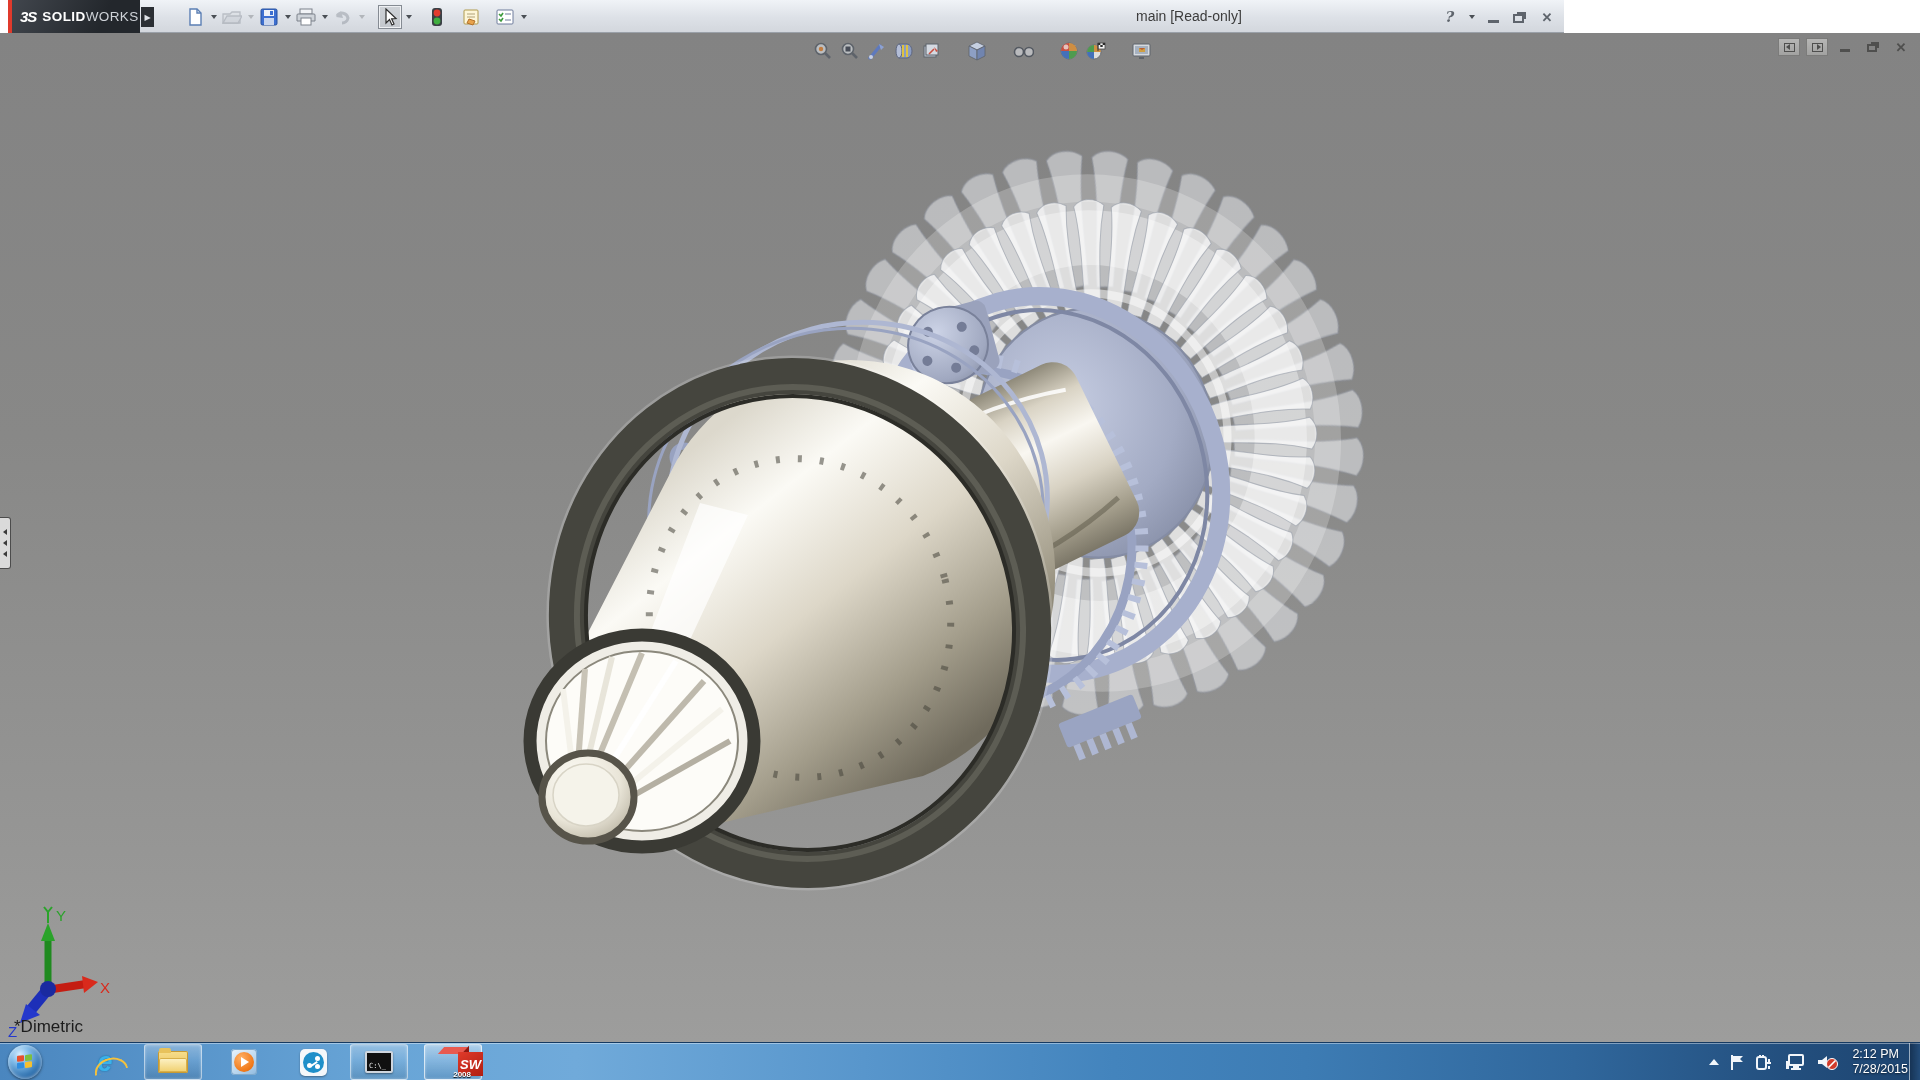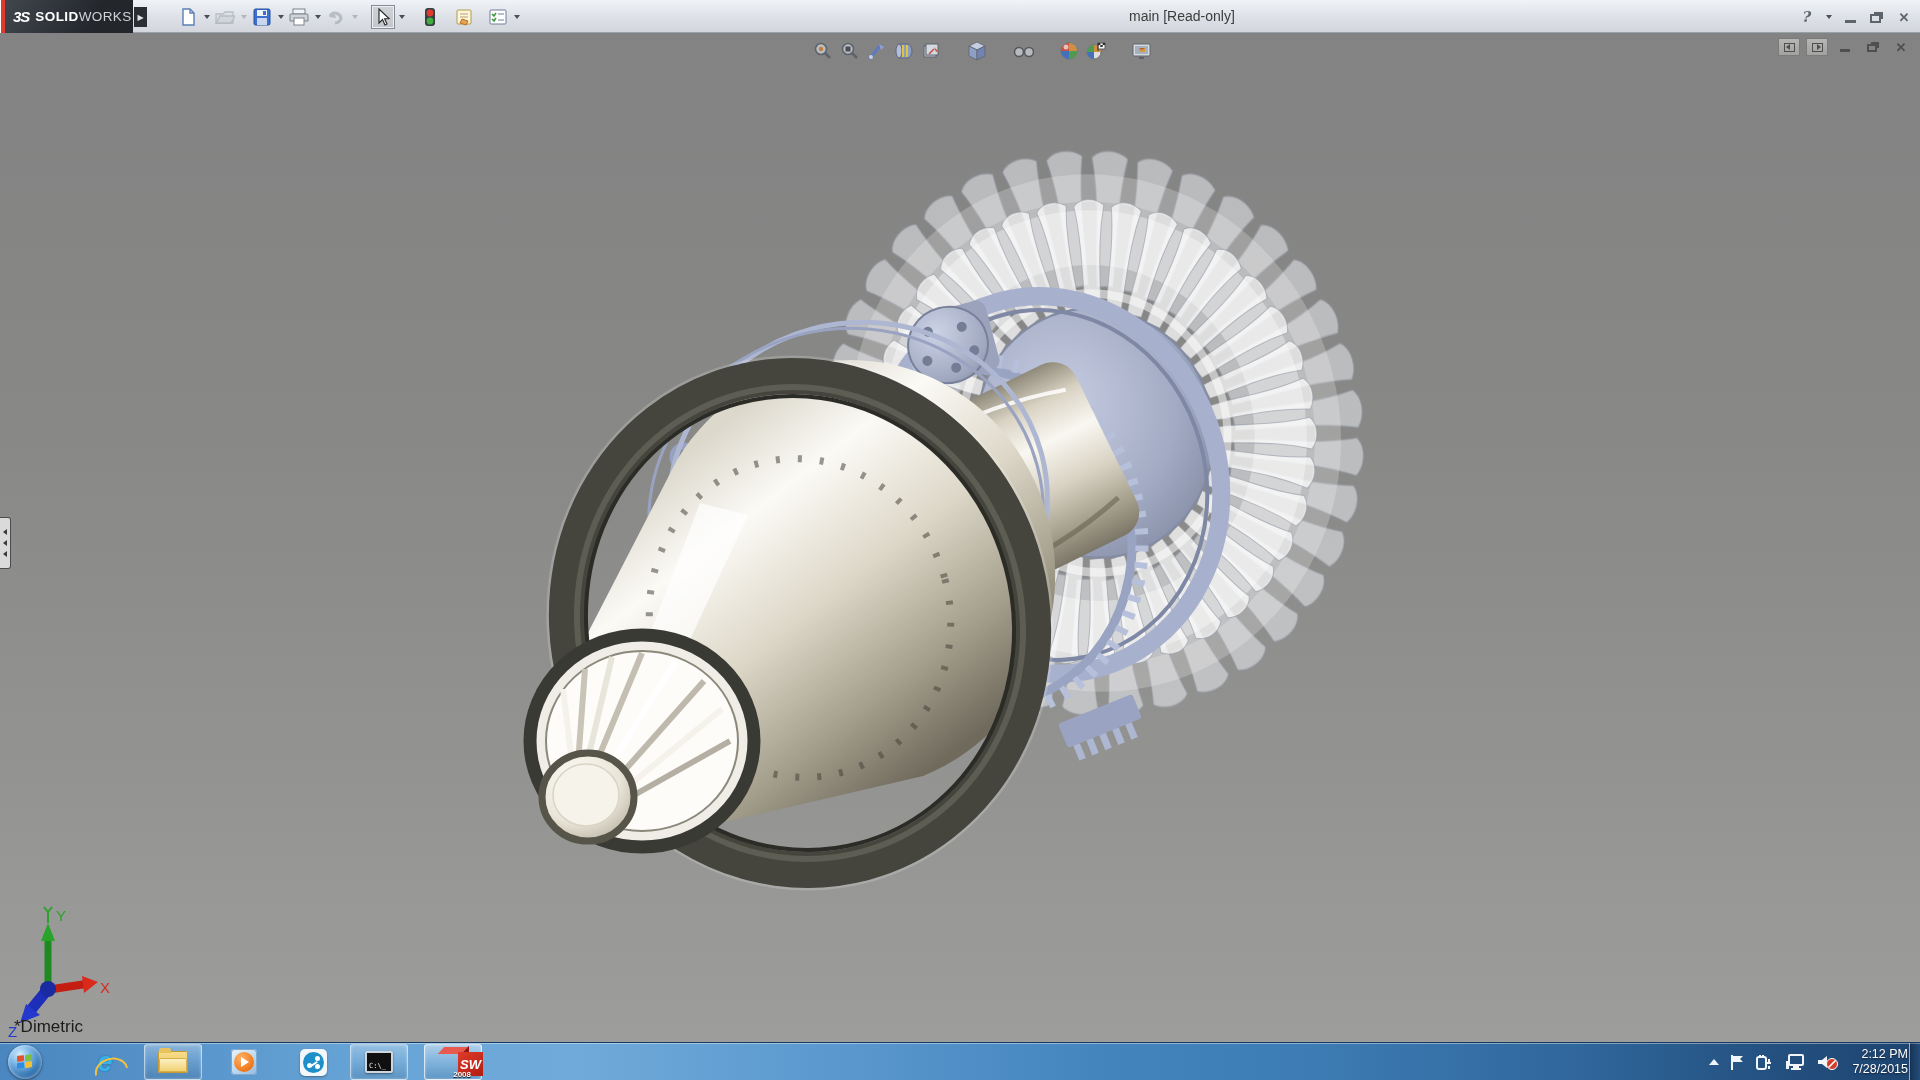--- a/index.html
+++ b/index.html
@@ -1,20 +1,20 @@
 <!DOCTYPE html>
 <html><head>
 <meta charset="utf-8">
 <style>
   html,body{margin:0;padding:0;width:1920px;height:1080px;overflow:hidden;
     font-family:"Liberation Sans",sans-serif;-webkit-font-smoothing:antialiased;}
   *{box-sizing:border-box;}
 
   
-  .titlebar{position:absolute;left:1px;top:0;width:1920px;height:33px;
+  .titlebar{position:absolute;left:8px;top:0;width:1556px;height:33px;
     background:linear-gradient(#f0f3f7,#dde1e7 55%,#d3d7dd);border-bottom:1px solid #9aa0a8;}
   .red-strip{position:absolute;left:0;top:0;width:4px;height:33px;background:#e03a2c;}
   .logo-block{position:absolute;left:4px;top:0;width:128px;height:33px;
     background:linear-gradient(115deg,#41464d,#23272c 70%);display:flex;align-items:center;padding-left:8px;color:#fff;}
   .logo-mark{font-style:italic;font-weight:bold;font-size:15px;margin-right:6px;letter-spacing:-1px;}
   .logo-bold{font-weight:bold;font-size:13.5px;letter-spacing:.4px;text-align:right;}
   .logo-light{font-weight:normal;font-size:13.5px;letter-spacing:.4px;color:#cfd3d8;}
   .logo-tab{position:absolute;left:133px;top:7px;width:13px;height:20px;background:#2b2f34;
     color:#dfe3e8;font-size:8px;display:flex;align-items:center;justify-content:center;cursor:pointer;}
   .main-toolbar{position:absolute;left:175px;top:4px;height:26px;display:flex;align-items:center;}
@@ -98,21 +98,21 @@
   .cmdicon span{font-family:"DejaVu Sans Mono",monospace;font-size:7px;color:#e8e8e8;line-height:7px;}
   .swcube{position:relative;width:30px;height:30px;}
   .swcube .top{position:absolute;left:3px;top:0;width:24px;height:7px;background:#e85a50;transform:skewX(-42deg);}
   .swcube .side{position:absolute;right:-1px;top:2px;width:6px;height:24px;background:#8f1710;transform:skewY(-48deg);}
   .swcube .face{position:absolute;left:0;top:5px;width:25px;height:24px;background:linear-gradient(145deg,#e03a2a,#b01e12);
     display:flex;align-items:center;justify-content:center;color:#fff;font-weight:bold;font-style:italic;font-size:13px;letter-spacing:0;margin-left:20px;}
   .swcube .year{position:absolute;right:-3px;bottom:-2px;color:#fff;font-size:8px;font-weight:bold;text-shadow:0 1px 1px #000;}
   .tray{position:absolute;right:12px;top:0;height:38px;display:flex;align-items:center;gap:9px;}
   .tray-chevron{width:0;height:0;border-left:5px solid transparent;border-right:5px solid transparent;border-bottom:6px solid #f2f6fa;cursor:pointer;}
   .tray svg{display:block;cursor:pointer;}
-  .clock{display:flex;flex-direction:column;align-items:flex-end;justify-content:center;color:#fff;
+  .clock{display:flex;flex-direction:column;align-items:flex-start;justify-content:center;color:#fff;
     font-size:12.5px;line-height:15px;text-shadow:0 1px 2px rgba(0,0,0,.6);cursor:pointer;margin-left:4px;}
   .show-desktop{position:absolute;right:0;top:0;width:11px;height:38px;border-left:1px solid rgba(255,255,255,.55);
     background:linear-gradient(90deg,rgba(0,0,0,.25),rgba(60,110,160,.2));cursor:pointer;}
 </style>
 </head>
 <body>
 
 <div class="titlebar">
   <div class="red-strip"></div>
   <div class="logo-block">

